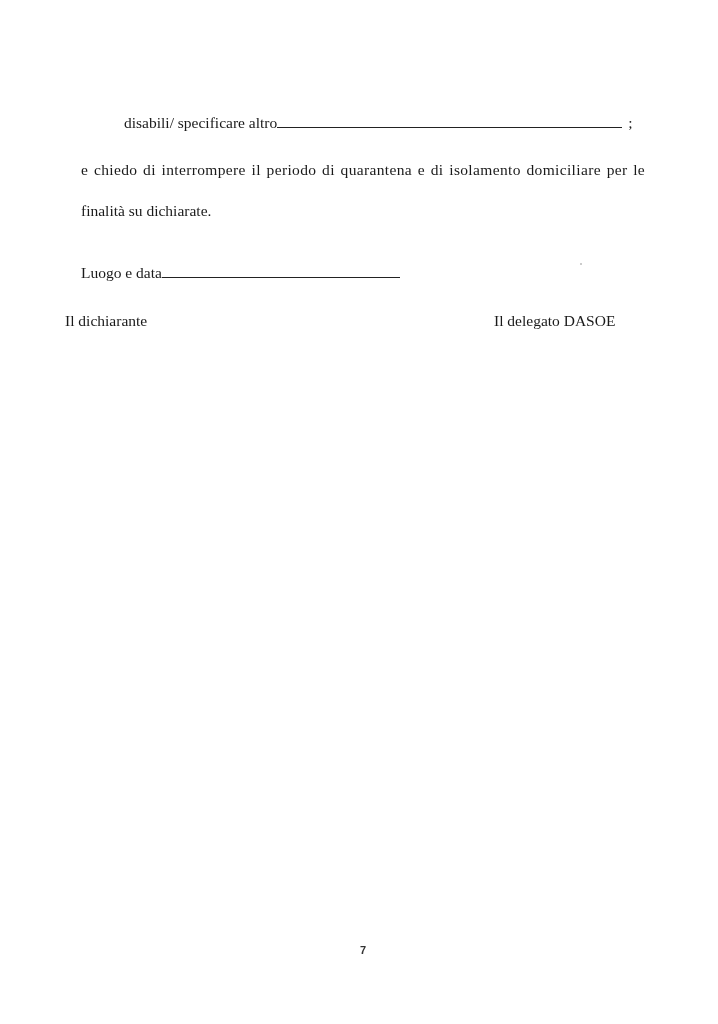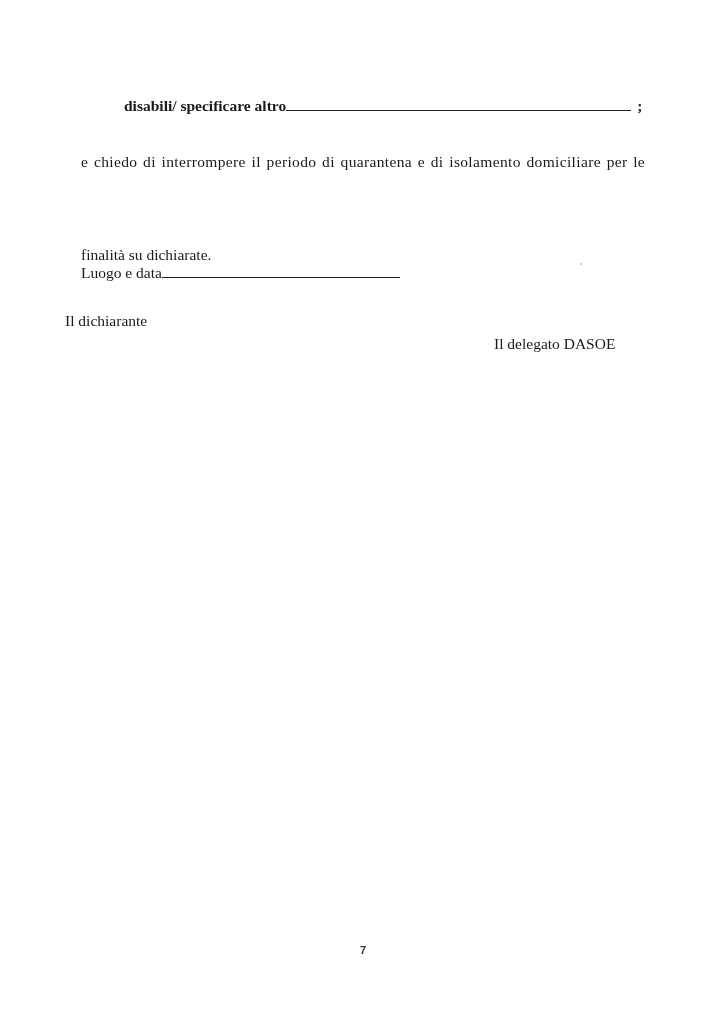--- a/index.html
+++ b/index.html
@@ -8,31 +8,31 @@
     font-family:"Liberation Serif", "DejaVu Serif", serif; color:#1a1a1a;
   }
   .line { position:absolute; font-size:15.5px; white-space:nowrap; line-height:18px; }
   .blank { display:inline-block; border-bottom:1px solid #222; vertical-align:baseline; height:1px; }
   .pagenum { position:absolute; font-family:"Liberation Sans", "DejaVu Sans", sans-serif; font-size:11px; font-weight:bold; color:#333; }
   .speck { position:absolute; width:2px; height:2px; background:#bbb; border-radius:1px; }
 </style>
 </head>
 <body>
 
-<div class="line" style="left:124px; top:97px;font-weight:bold;">
+<div class="line" style="left:124px; top:114px;">
   <span>disabili/ specificare altro</span><span class="blank" style="width:345px;"></span><span style="margin-left:6px;">;</span>
 </div>
 
-<div class="line" style="left:81px; top:153px; letter-spacing:0.35px; word-spacing:1.5px;font-family:Liberation Serif, serif;">e chiedo di interrompere il periodo di quarantena e di isolamento domiciliare per le</div>
+<div class="line" style="left:81px; top:161px; letter-spacing:0.35px; word-spacing:1.5px;font-family:Liberation Serif, serif;">e chiedo di interrompere il periodo di quarantena e di isolamento domiciliare per le</div>
 
-<div class="line" style="left:81px; top:202px;margin-top:44px;">finalità su dichiarate.</div>
+<div class="line" style="left:81px; top:202px;">finalità su dichiarate.</div>
 
 <div class="line" style="left:81px; top:264px;">
   <span>Luogo e data</span><span class="blank" style="width:238px;"></span>
 </div>
 
 <div class="speck" style="left:580px; top:263px;"></div>
 
 <div class="line" style="left:65px; top:312px;">Il dichiarante</div>
 
-<div class="line" style="left:494px; top:312px;margin-top:23px;">Il delegato DASOE</div>
+<div class="line" style="left:494px; top:312px;">Il delegato DASOE</div>
 
 <div class="pagenum" style="left:360px; top:944px;">7</div>
 
 </body></html>

